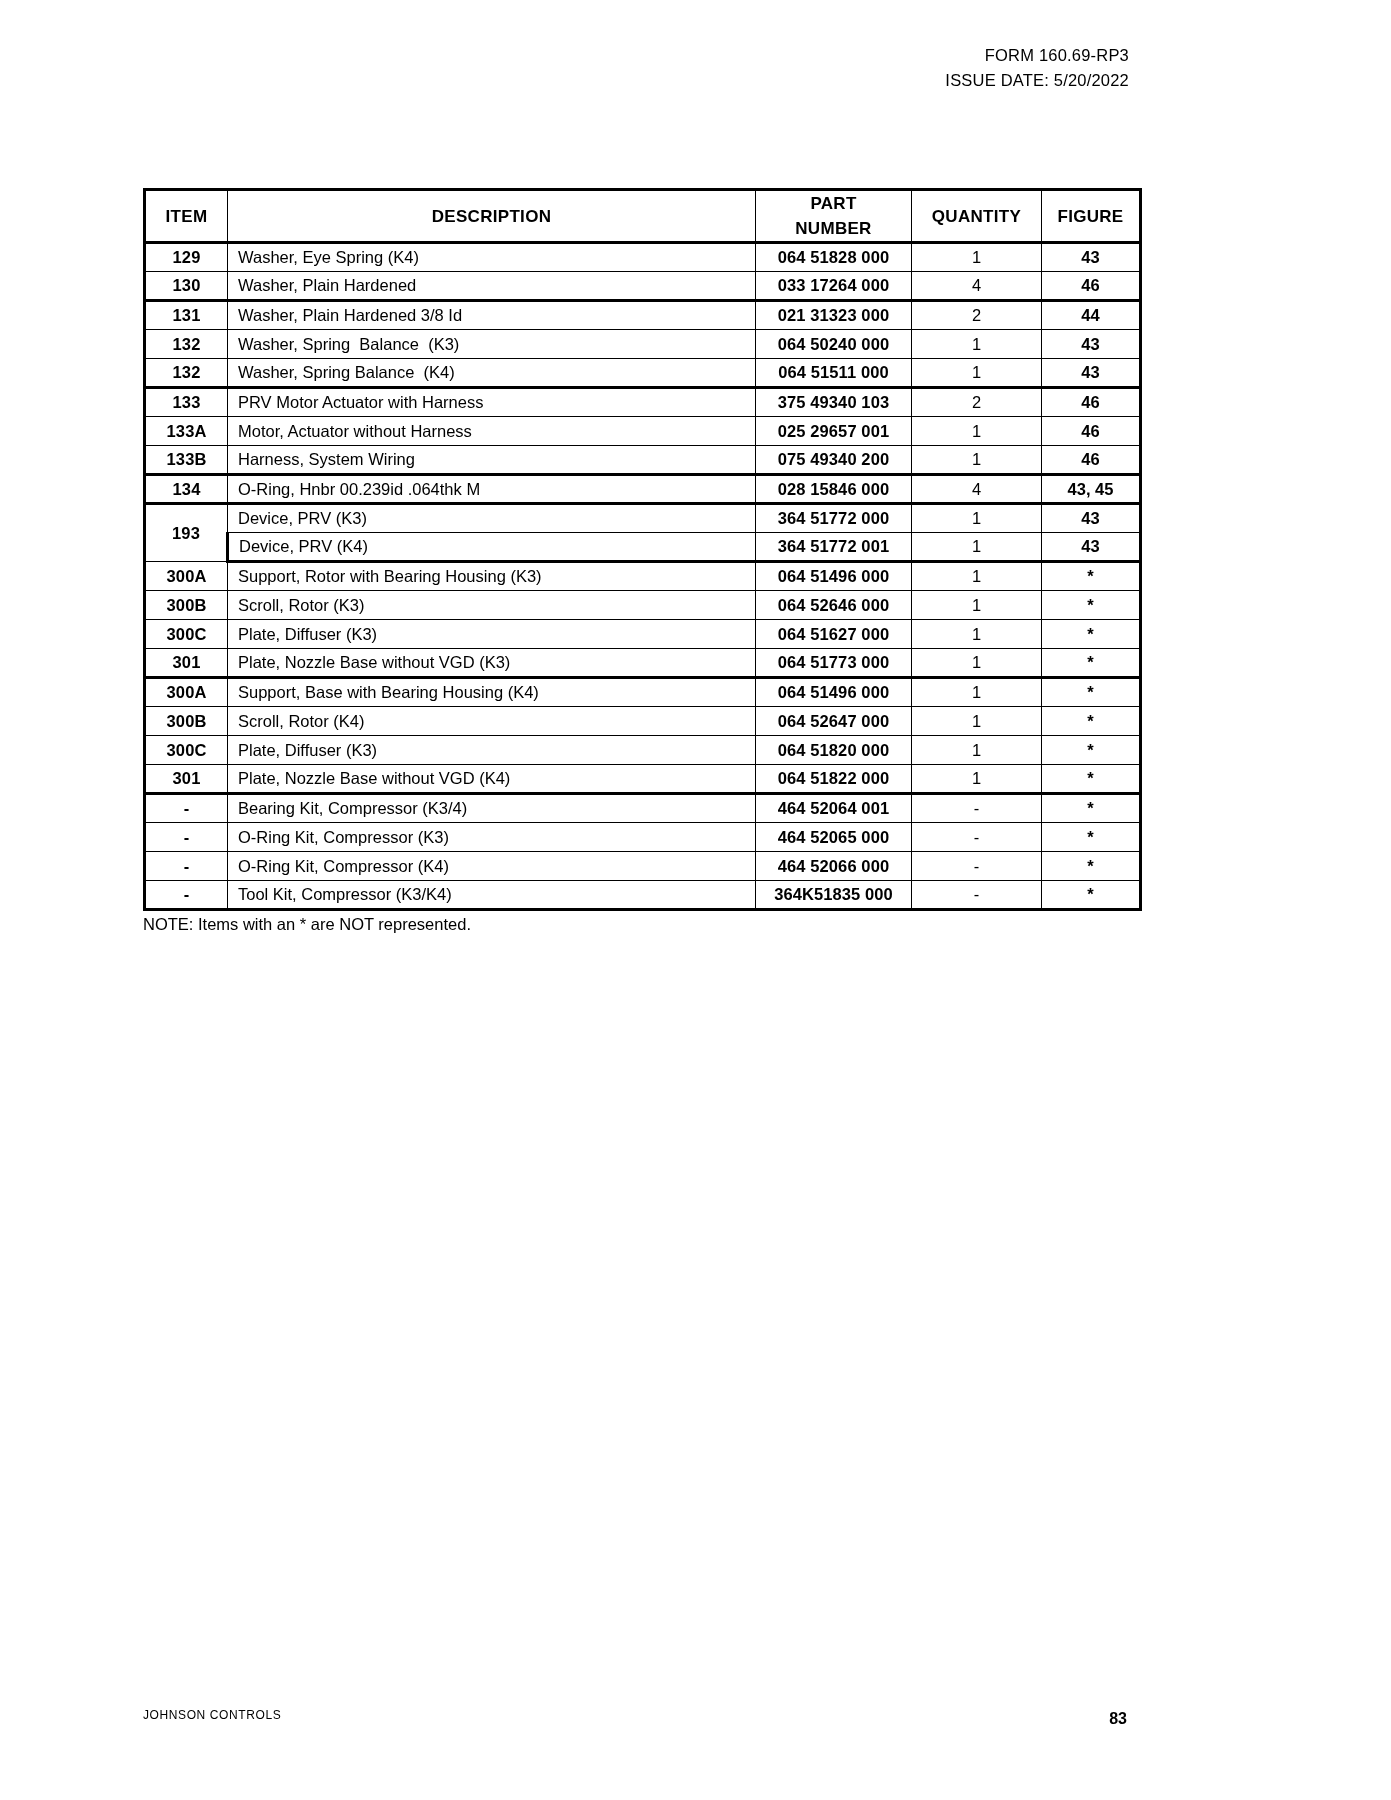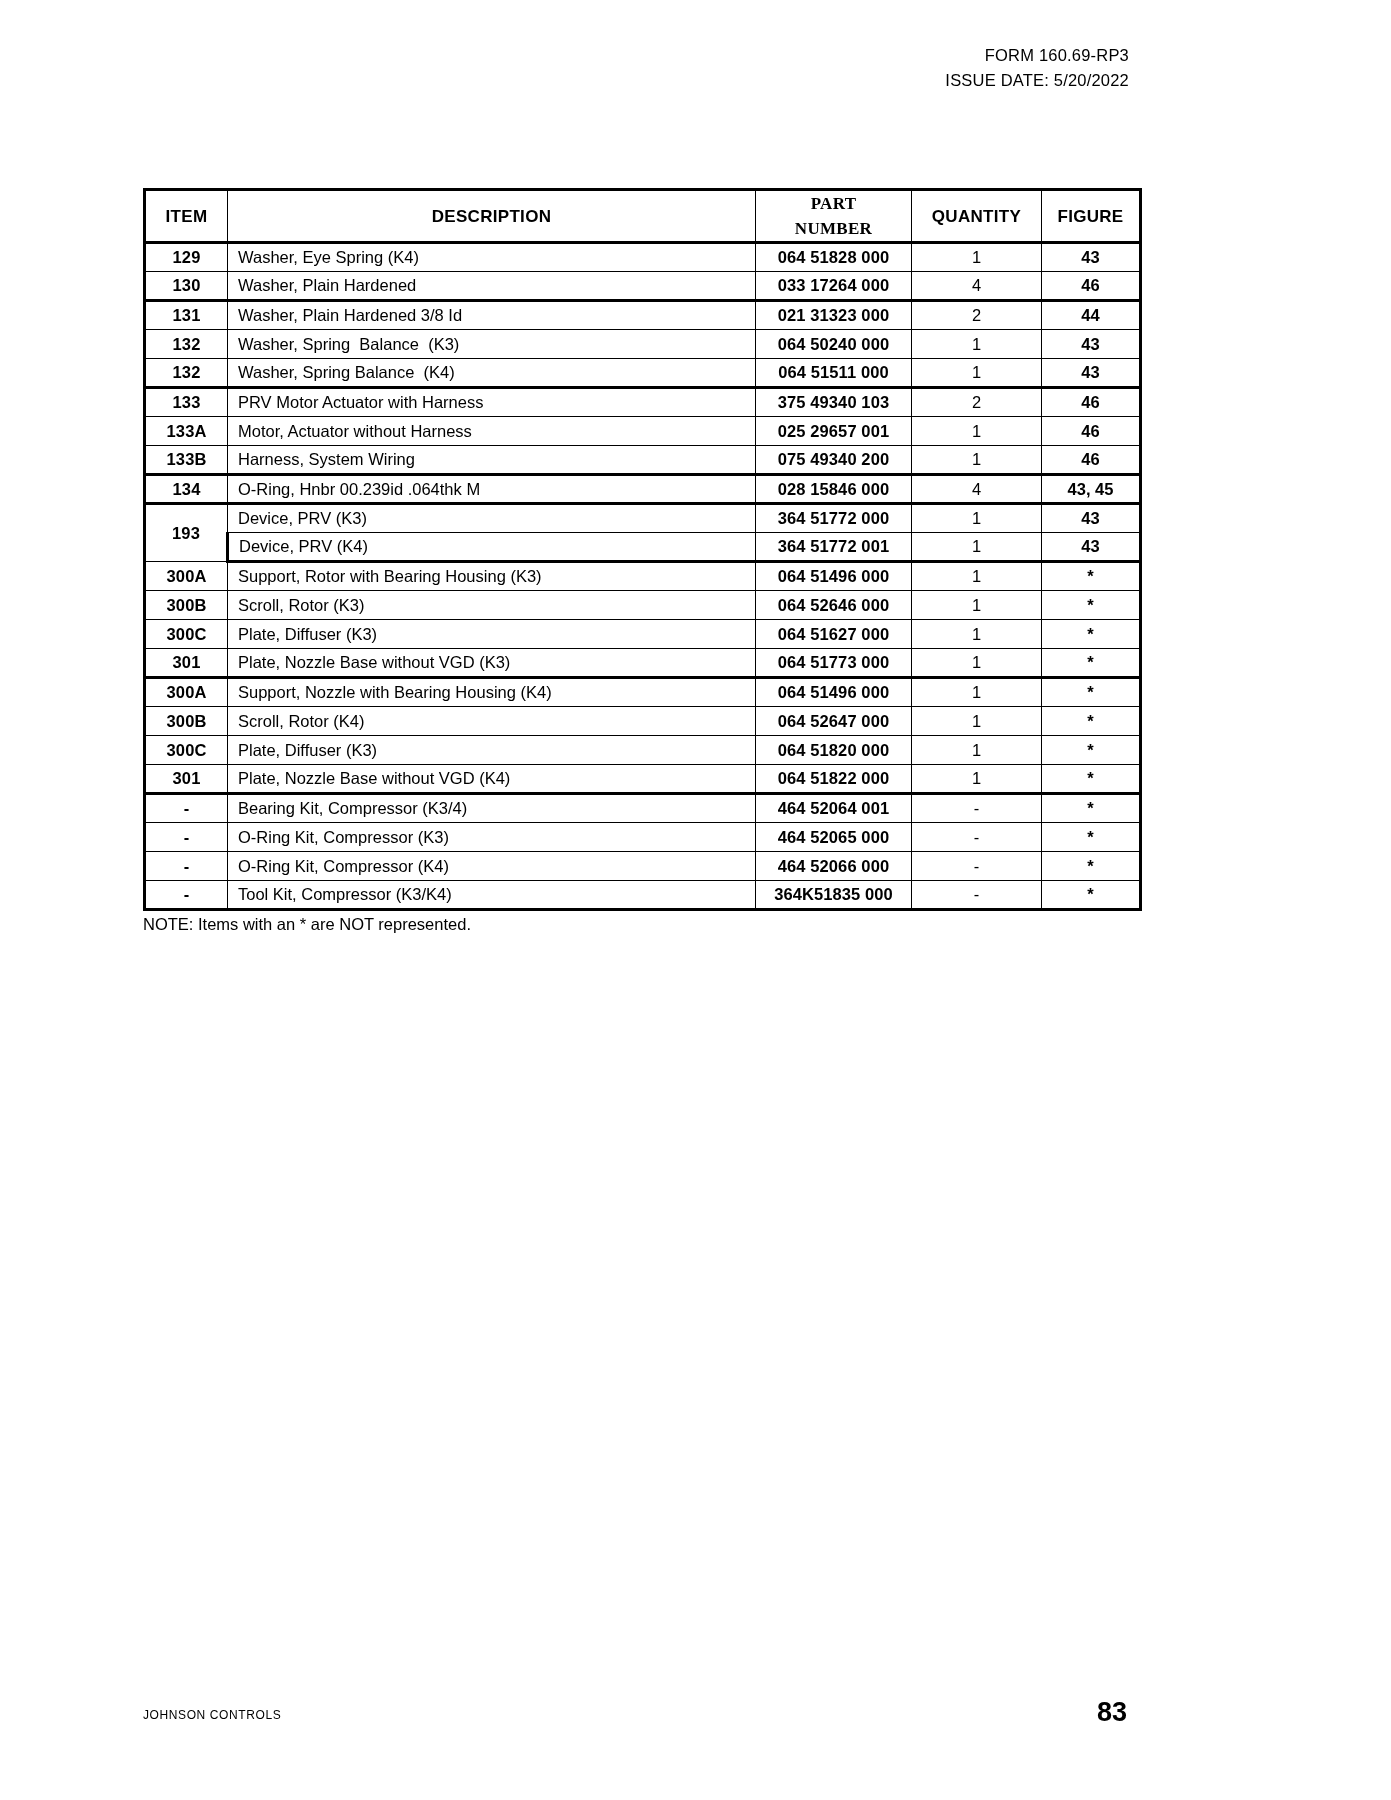--- a/index.html
+++ b/index.html
@@ -68,21 +68,21 @@
     height: 29px;
   }
   table.parts thead th {
     font-weight: bold;
     text-align: center;
     font-size: 17px;
     height: 53px;
     line-height: 23px;
     letter-spacing: 0.3px;
   }
-  table.parts thead th.th-part { line-height: 25px; font-family: Liberation Serif, serif; }
+  table.parts thead th.th-part { line-height: 25px; }
   table.parts tbody td.item {
     font-weight: bold;
     text-align: center;
     letter-spacing: 0.2px;
     margin-top: 42px;
   }
   table.parts tbody td.desc {
     text-align: left;
     padding-left: 10px;
     white-space: pre;
@@ -121,21 +121,21 @@
     bottom: 78px;
     left: 143px;
     font-size: 12px;
     letter-spacing: 0.6px;
     white-space: nowrap;
   }
   .doc-footer-right {
     position: absolute;
     bottom: 72px;
     right: 145px;
-    font-size: 27px;
+    font-size: 16px;
     font-weight: bold;
     white-space: nowrap;
   }
 </style>
 </head>
 <body>
 
 <div class="page">
 
   <div class="doc-header">
@@ -265,21 +265,21 @@
           </tr>
           <tr class="grp-end">
             <td class="item">301</td>
             <td class="desc">Plate, Nozzle Base without VGD (K3)</td>
             <td class="part">064 51773 000</td>
             <td class="qty">1</td>
             <td class="fig">*</td>
           </tr>
           <tr>
             <td class="item">300A</td>
-            <td class="desc">Support, Nozzle with Bearing Housing (K4)</td>
+            <td class="desc">Support, Base with Bearing Housing (K4)</td>
             <td class="part">064 51496 000</td>
             <td class="qty">1</td>
             <td class="fig">*</td>
           </tr>
           <tr>
             <td class="item">300B</td>
             <td class="desc">Scroll, Rotor (K4)</td>
             <td class="part">064 52647 000</td>
             <td class="qty">1</td>
             <td class="fig">*</td>

